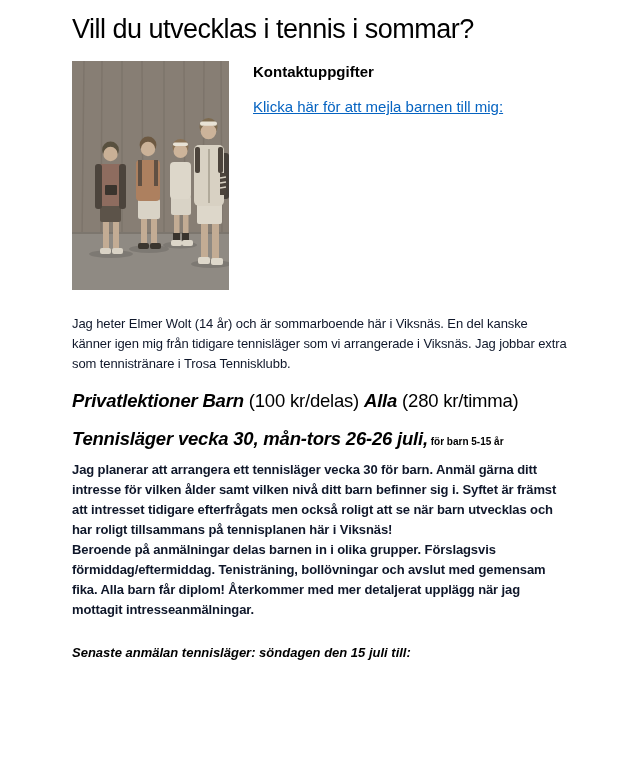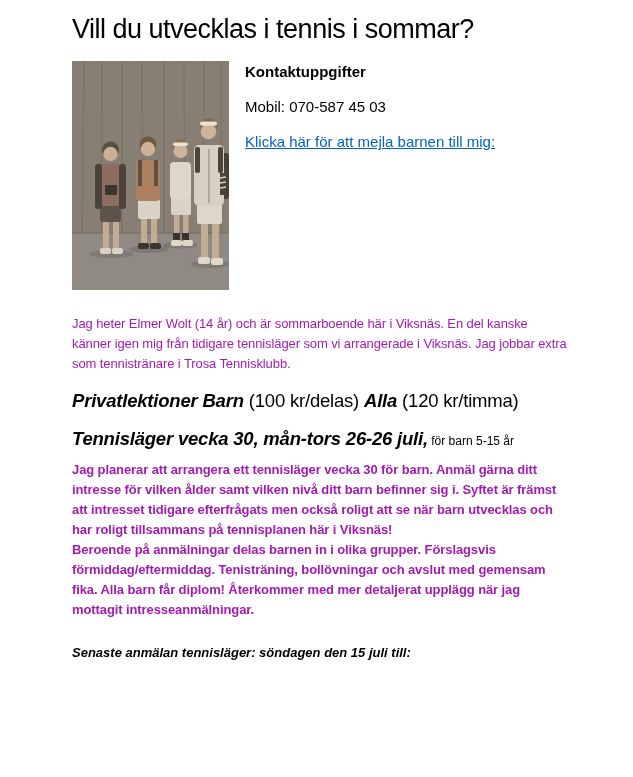--- a/index.html
+++ b/index.html
@@ -6,38 +6,38 @@
   .page{
     width:633px;height:669px;overflow:hidden;position:relative;
     background:#ffffff;color:#000;
     font-family:"Liberation Sans",sans-serif;
   }
   .content{padding:12px 66px 0 72px;}
   .doc-title{
     font-size:27px;font-weight:400;letter-spacing:-0.5px;
     margin:2px 0 16px;white-space:nowrap;color:#000;
   }
-  .media-row{display:flex;gap:16px;margin:0 0 24px;}
+  .media-row{display:flex;gap:24px;margin:0 0 24px;}
   .photo-frame{width:157px;height:229px;flex:0 0 auto;overflow:hidden;}
   .photo-frame svg{display:block;}
   .contact{font-size:15px;line-height:18px;padding-top:2px;}
   .contact-heading{font-weight:700;margin:0 0 17px;}
   .contact-mobile{font-weight:400;margin:0 0 17px;}
   .link{color:#0563C1;text-decoration:underline;cursor:pointer;}
   .body-text{
     font-size:13px;line-height:20px;letter-spacing:-0.1px;
-    margin:0 0 11px;color:#a21caf;
+    margin:0 0 11px;color:#0f172a;
   }
   .pre{white-space:pre-line;font-weight:bold;}
   .section-heading{
     font-size:18.5px;font-weight:400;margin:16px 0 10px;
     white-space:nowrap;letter-spacing:-0.2px;
   }
   .section-heading .bold{font-weight:700;font-style:italic;}
-  .age-note{font-size:12px;font-weight:400;letter-spacing:0;}
+  .age-note{font-size:10px;font-weight:700;letter-spacing:0;}
   .footer{margin-top:22px;font-size:13px;line-height:21px;}
   .deadline{font-weight:700;margin:0;font-style:italic;}
   .footer-email{font-weight:700;font-size:13px;}
 </style>
 </head>
 <body>
 
 <div class="page">
   <div class="content">
 
@@ -124,28 +124,27 @@
             <line x1="148" y1="127" x2="154" y2="126" stroke="#d8d1c3" stroke-width="1.4"></line>
             <circle cx="136.5" cy="66" r="9" fill="#7d6a4f"></circle>
             <circle cx="136.5" cy="70.5" r="7.8" fill="#ccb39a"></circle>
             <rect x="128" y="60.5" width="17" height="4.2" rx="2" fill="#e8e2d5"></rect>
           </g>
         </svg>
       </div>
 
       <div class="contact">
         <p class="contact-heading">Kontaktuppgifter</p>
-        <p class="contact-mobile">Mobil: 070-587 45 03</p>
         <p class="contact-mail"><a class="link">Klicka här för att mejla barnen till mig:</a></p>
       </div>
     </div>
 
     <p class="body-text">Jag heter Elmer Wolt (14 år) och är sommarboende här i Viksnäs. En del kanske känner igen mig från tidigare tennisläger som vi arrangerade i Viksnäs. Jag jobbar extra som tennistränare i Trosa Tennisklubb.</p>
 
-    <h2 class="section-heading"><span class="bold">Privatlektioner Barn</span><span> (100 kr/delas) </span><span class="bold">Alla</span><span> (120 kr/timma)</span></h2>
+    <h2 class="section-heading"><span class="bold">Privatlektioner Barn</span><span> (100 kr/delas) </span><span class="bold">Alla</span><span> (280 kr/timma)</span></h2>
 
 
     <h2 class="section-heading"><span class="bold">Tennisläger vecka 30, mån-tors 26-26 juli,</span><span class="age-note"> för barn 5-15 år</span></h2>
 
     <p class="body-text pre">Jag planerar att arrangera ett tennisläger vecka 30 för barn. Anmäl gärna ditt intresse för vilken ålder samt vilken nivå ditt barn befinner sig i. Syftet är främst att intresset tidigare efterfrågats men också roligt att se när barn utvecklas och har roligt tillsammans på tennisplanen här i Viksnäs!
 Beroende på anmälningar delas barnen in i olika grupper. Förslagsvis förmiddag/eftermiddag. Tenisträning, bollövningar och avslut med gemensam fika. Alla barn får diplom! Återkommer med mer detaljerat upplägg när jag mottagit intresseanmälningar.</p>
 
     <div class="footer">
       <p class="deadline">Senaste anmälan tennisläger:  söndagen den 15 juli till:</p>
     </div>

